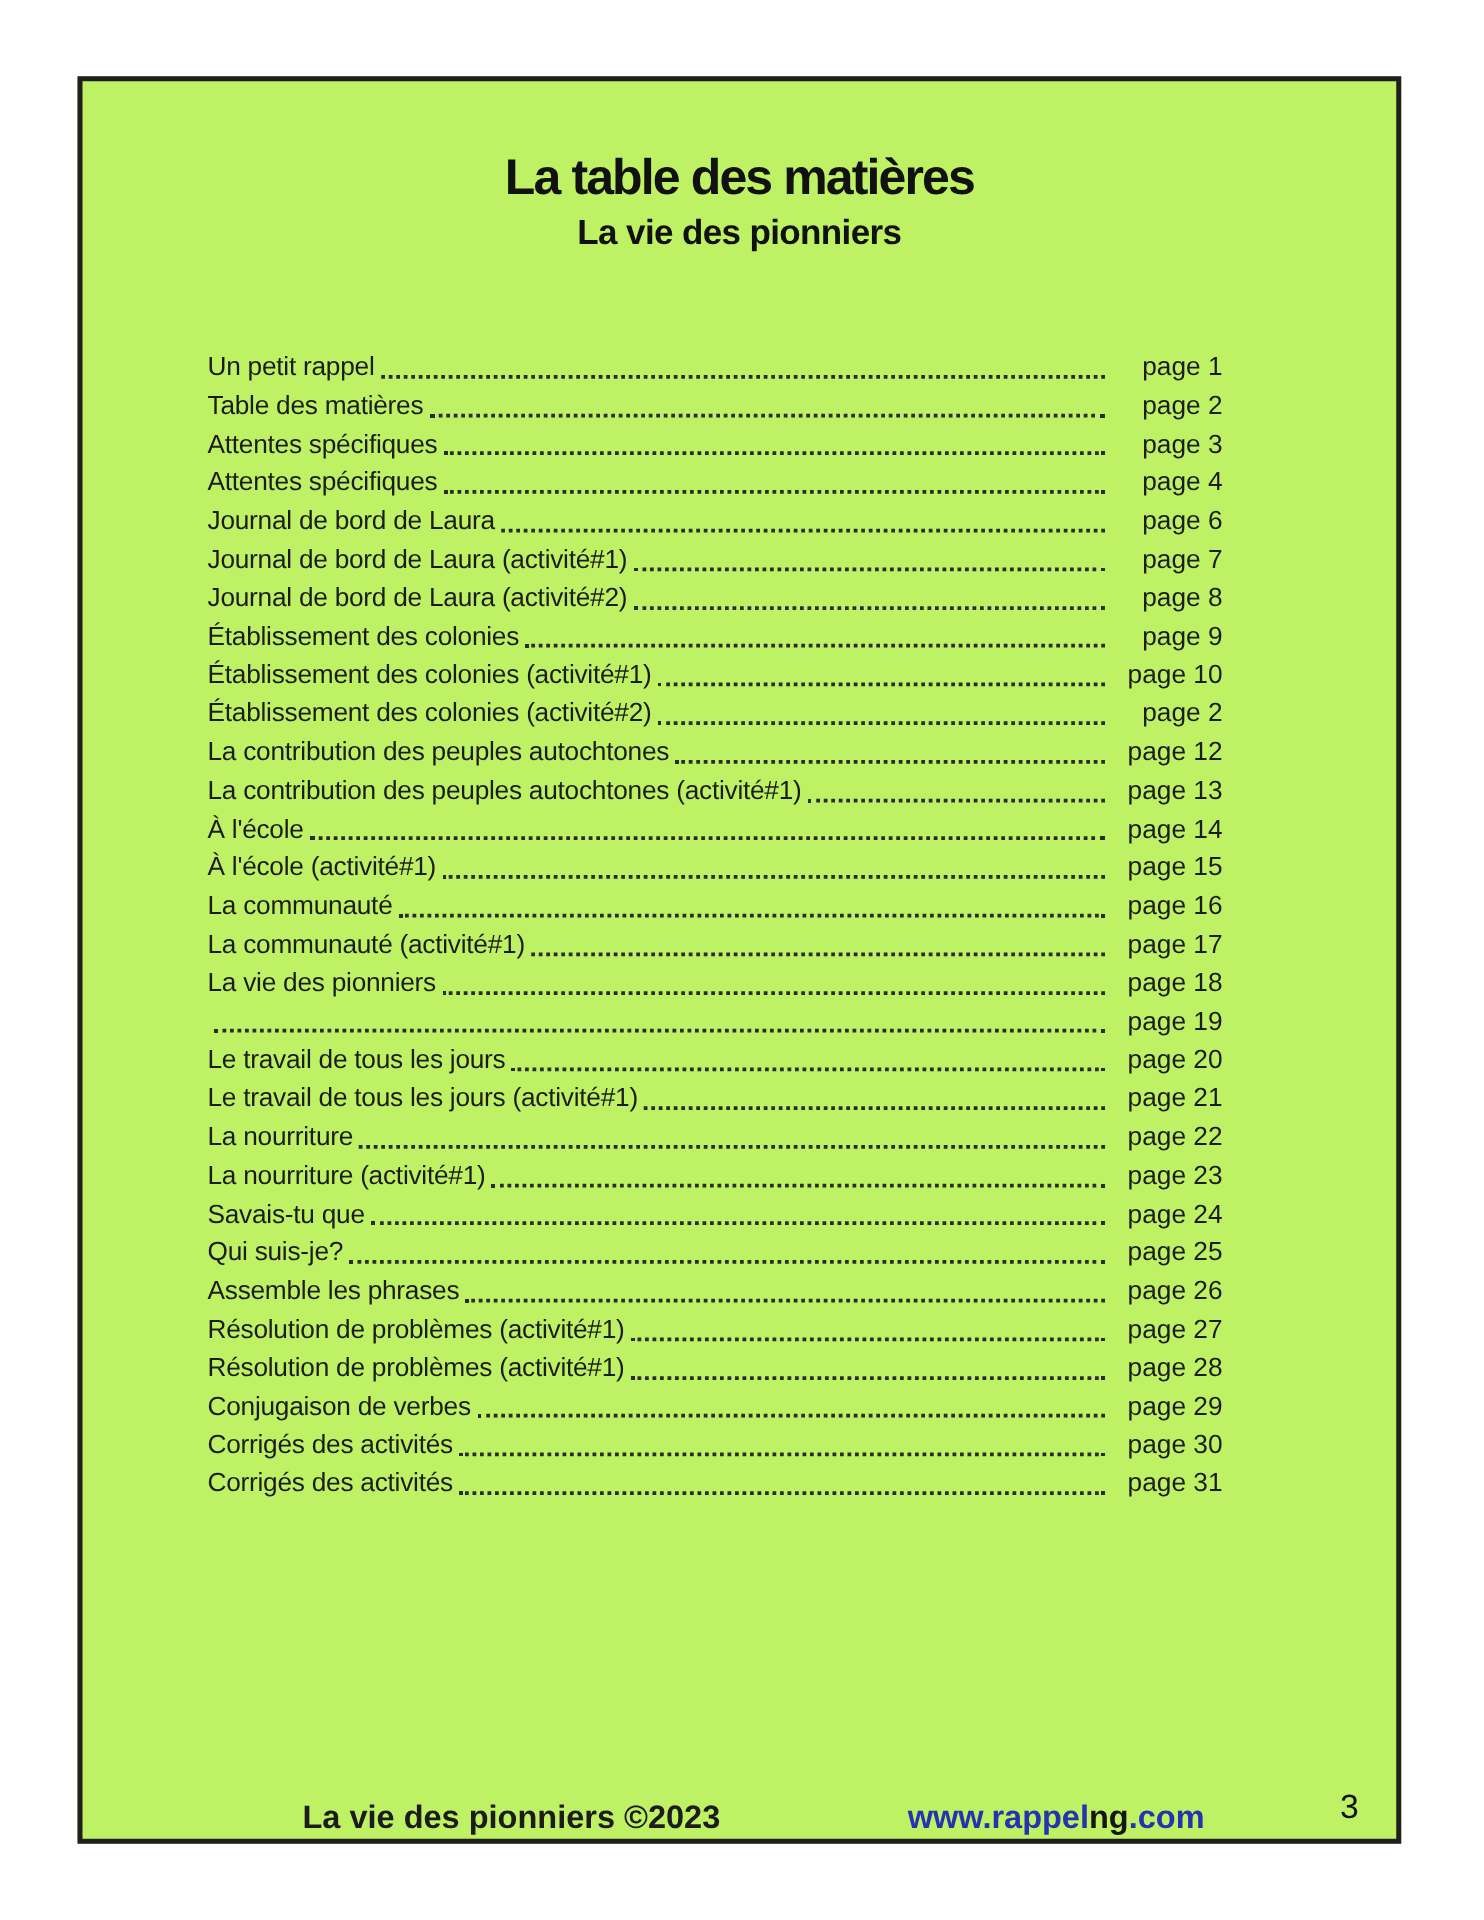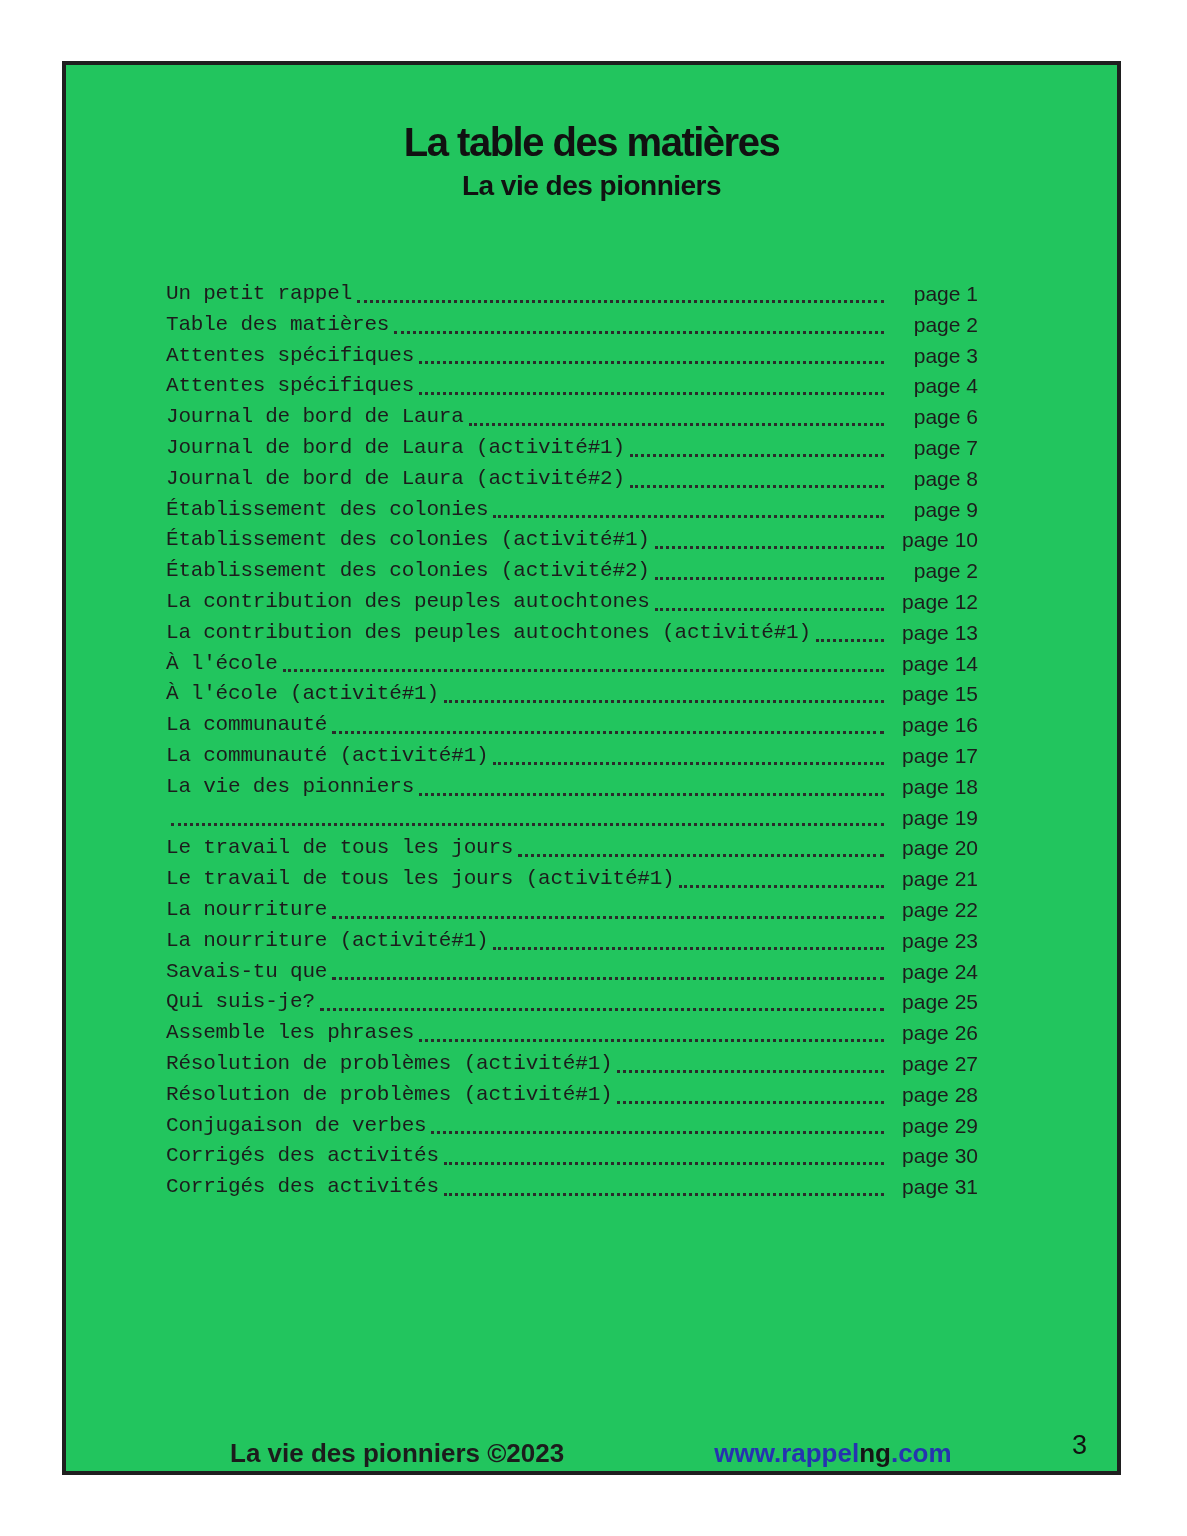--- a/index.html
+++ b/index.html
@@ -14,21 +14,21 @@
     font-family: "Liberation Sans", "DejaVu Sans", sans-serif;
     color: #1c1c1c;
   }
   .frame {
     position: absolute;
     left: 62px;
     top: 61px;
     width: 1051px;
     height: 1406px;
     border: 4px solid #1f1f1f;
-    background: #22c55e;
+    background: #bef264;
   }
   .title {
     margin: 52px 0 0 0;
     text-align: center;
     font-size: 40px;
     font-weight: 700;
     letter-spacing: -1.5px;
     line-height: 50px;
     color: #111111;
   }
@@ -50,36 +50,35 @@
     display: flex;
     align-items: flex-end;
     height: 30.8px;
     font-size: 21px;
     line-height: 30.8px;
     white-space: nowrap;
   }
   .lbl {
     flex: 0 0 auto;
     letter-spacing: -0.2px;
-    font-family: Liberation Mono, monospace;
   }
   .dots {
     flex: 1 1 auto;
     border-bottom: 3px dotted #2b2b2b;
     margin: 0 12px 7px 5px;
     min-width: 10px;
   }
   .pg {
     flex: 0 0 auto;
     min-width: 82px;
     text-align: right;
   }
   .footer {
     position: absolute;
-    left: 0;
+    left: 12px;
     right: 0;
     bottom: 2px;
     display: flex;
     align-items: baseline;
     font-size: 26px;
     font-weight: 700;
   }
   .foot-copyright {
     margin-left: 164px;
   }

